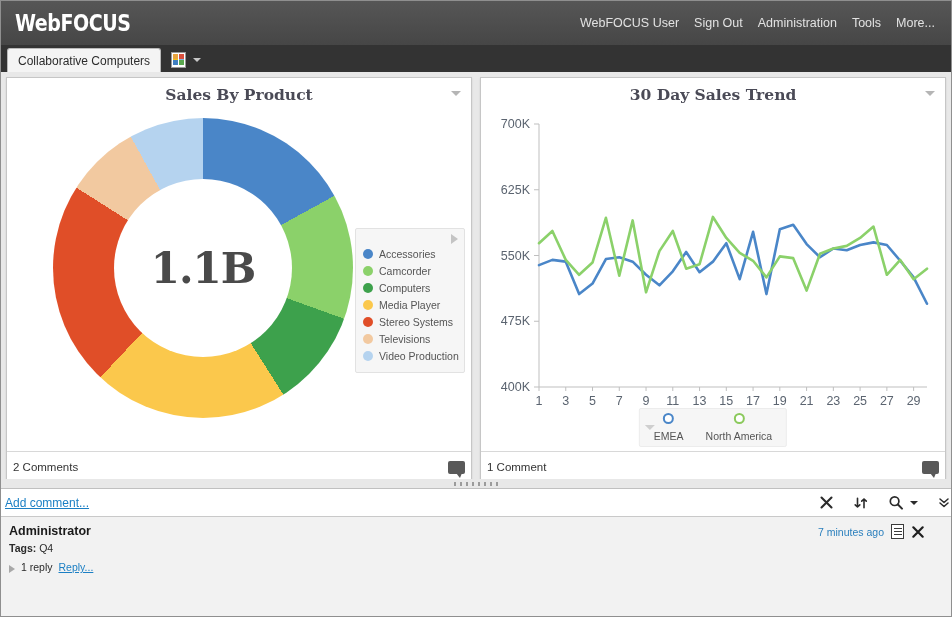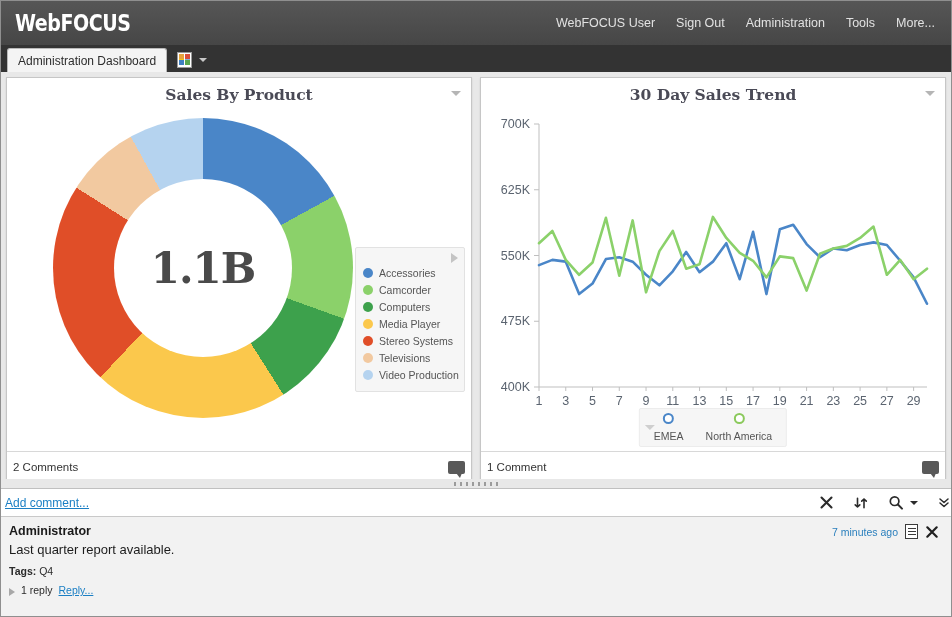--- a/index.html
+++ b/index.html
@@ -33,21 +33,21 @@
     color: #ffffff;
     letter-spacing: -0.5px;
     font-family: "DejaVu Sans", sans-serif;
     font-stretch: condensed;
     transform: scaleX(0.92);
     transform-origin: left center;
   }
   .banner-links {
     margin-left: auto;
     display: flex; align-items: center;
-    gap: 21px;
+    gap: 15px;
   }
   .banner-link {
     color: #e2e2e2;
     font-size: 12.5px;
     text-decoration: none;
     cursor: pointer;
     white-space: nowrap;
   }
 
   
@@ -201,21 +201,20 @@
     letter-spacing: -1px;
   }
   .legend-box {
     position: absolute;
     right: 6px; top: 118px;
     width: 110px;
     background: #f6f6f6;
     border: 1px solid #e2e2e2;
     border-radius: 2px;
     padding: 16px 7px 8px 7px;
-    margin-top: 19px;
   }
   .legend-arrow {
     position: absolute;
     right: 6px; top: 5px;
     width: 0; height: 0;
     border-top: 5px solid transparent;
     border-bottom: 5px solid transparent;
     border-left: 7px solid #c4c4c4;
     cursor: pointer;
   }
@@ -337,21 +336,21 @@
     color: #2b2b2b;
     cursor: pointer;
     display: flex; align-items: center;
     line-height: 1;
   }
   .ic svg { display: block; }
 
   .cm-list {
     flex: 1 1 auto;
     background: #f2f2f2;
-    padding: 7px 10px 0 8px;
+    padding: 7px 24px 0 8px;
     overflow: hidden;
   }
   .cm-item { position: relative; }
   .cm-author {
     font-size: 12.5px;
     font-weight: bold;
     color: #1a1a1a;
     margin-bottom: 4px;
   }
   .cm-meta {
@@ -419,21 +418,21 @@
       <a class="banner-link">WebFOCUS User</a>
       <a class="banner-link">Sign Out</a>
       <a class="banner-link">Administration</a>
       <a class="banner-link">Tools</a>
       <a class="banner-link">More...</a>
     </div>
   </div>
 
   <div class="tabbar">
     <div class="tab">
-      <span>Administration Dashboard</span>
+      <span>Collaborative Computers</span>
     </div>
     <div class="tab-tools">
       <span class="rpt-icon"></span>
       <span class="caret-sm"></span>
     </div>
   </div>
 
   <div class="board">
 
     <div class="panel">
@@ -601,21 +600,20 @@
         <div class="cm-author">Administrator</div>
         <div class="cm-meta">
           <span class="cm-time">7 minutes ago</span>
           <span class="doc-ic"></span>
           <span class="ic">
             <svg width="14" height="14" viewBox="0 0 14 14">
                 <path d="M2.3 2.3 L11.7 11.7 M11.7 2.3 L2.3 11.7" stroke="#1f1f1f" stroke-width="2.2" fill="none" stroke-linecap="round"></path>
               </svg>
           </span>
         </div>
-        <div class="cm-text">Last quarter report available.</div>
         <div class="cm-tags">
           <b>Tags:</b>
           <span>Q4</span>
         </div>
         <div class="cm-replies">
           <span class="tri"></span>
           <span>1 reply</span>
           <span class="reply-link">Reply...</span>
         </div>
       </div>

